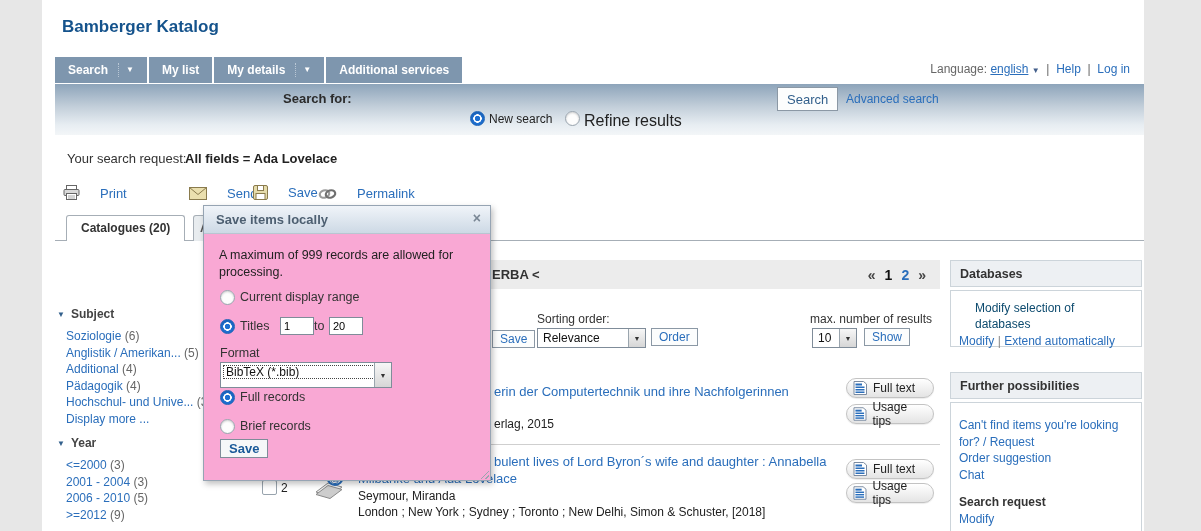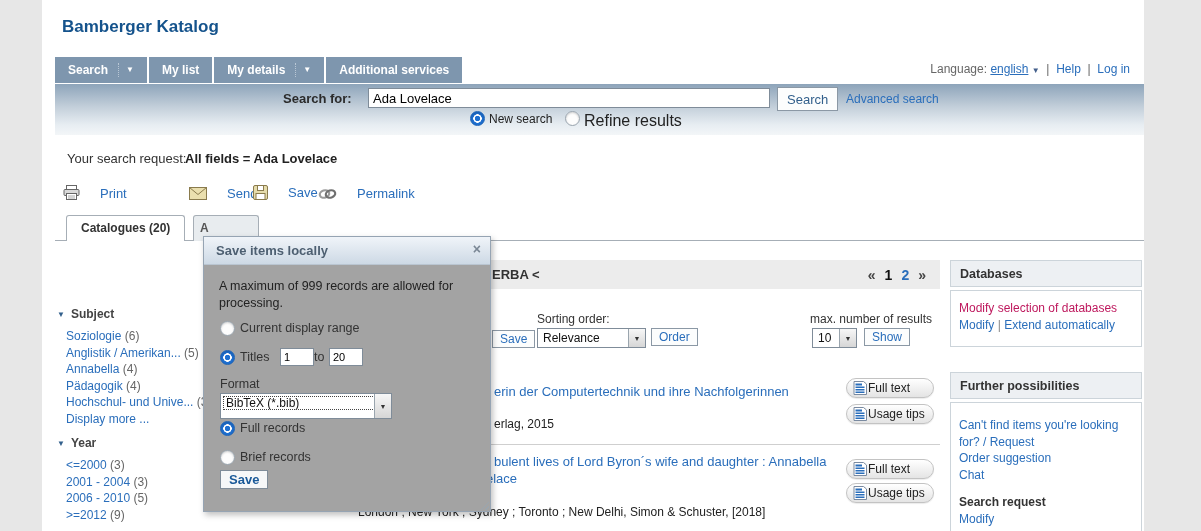--- a/index.html
+++ b/index.html
@@ -54,26 +54,26 @@
   .pg-arrow{color:#444;font-size:14px;}
   .pg-cur{color:#111;font-size:14px;}
   .pg-link{color:#2a6ebb;font-size:14px;}
   .ctl-label{font-size:12px;color:#333;}
   
   .sel{position:absolute;background:#fff;border:1px solid #7f8c99;font-size:12px;box-sizing:border-box;cursor:pointer;}
   .sel .txt{display:block;padding:2px 20px 2px 5px;white-space:nowrap;overflow:hidden;color:#111;}
   .sel .dbtn{position:absolute;right:0;top:0;bottom:0;width:16px;background:linear-gradient(#f7f7f7,#d6d6d6);border-left:1px solid #9aa5ae;display:flex;align-items:center;justify-content:center;font-size:7px;color:#333;}
   .sel.focusdot .txt{outline:1px dotted #444;outline-offset:-3px;}
   
-  .pill{position:absolute;width:88px;height:20px;border:1px solid #c3c3c3;border-radius:10px;background:linear-gradient(#ffffff,#e4e4e4);display:flex;align-items:center;padding:0 6px;font-size:12px;color:#222;box-sizing:border-box;box-shadow:0 1px 1px rgba(0,0,0,.08);cursor:pointer;}
+  .pill{position:absolute;width:88px;height:20px;border:1px solid #c3c3c3;border-radius:10px;background:linear-gradient(#ffffff,#e4e4e4);display:flex;align-items:center;gap:5px;padding:0 6px;font-size:12px;color:#222;box-sizing:border-box;box-shadow:0 1px 1px rgba(0,0,0,.08);cursor:pointer;}
   .rtitle{font-size:13px;color:#2a6ebb;cursor:pointer;}
   .rtext{font-size:12px;color:#222;}
   .sepline{position:absolute;left:213px;top:444px;width:685px;border-top:1px solid #cfcfcf;}
   
-  .modal{position:absolute;left:161px;top:205px;width:288px;height:276px;background:#a3a3a3;border:1px solid #96a4b3;box-shadow:2px 3px 6px rgba(0,0,0,.25);z-index:10;box-sizing:border-box;margin-top:31px;}
+  .modal{position:absolute;left:161px;top:205px;width:288px;height:276px;background:#f9a8d4;border:1px solid #96a4b3;box-shadow:2px 3px 6px rgba(0,0,0,.25);z-index:10;box-sizing:border-box;}
   .modal-head{position:relative;height:27px;background:linear-gradient(#f0f4f9,#cdd9e5);border-bottom:1px solid #b9c5d1;}
   .modal-title{position:absolute;left:12px;top:0;line-height:27px;font-size:13px;font-weight:bold;color:#4d5f71;}
   .modal-close{position:absolute;right:9px;top:4px;font-size:14px;font-weight:bold;color:#7a8795;cursor:pointer;}
   .modal-body{position:relative;font-size:12.5px;color:#222;}
   .m-input{position:absolute;width:26px;height:14px;border:1px solid #7f8c99;font-size:11px;padding:1px 3px;font-family:"Liberation Sans",sans-serif;}
   .btn-save{position:absolute;left:16px;top:205px;font-weight:bold;color:#1b5a99;font-size:13px;padding:1px 8px;background:#f6f7f8;border:1px solid #7f8c99;}
   .resize{position:absolute;right:1px;bottom:1px;width:11px;height:11px;background:repeating-linear-gradient(-45deg,transparent 0 2px,#9aa5ae 2px 3px);clip-path:polygon(100% 0,100% 100%,0 100%);}
   .mrow-label{position:absolute;left:36px;color:#333;}
 </style>
 </head>
@@ -108,21 +108,20 @@
       <a class="link ul">english</a>
       <span class="caret">▼</span>
       &nbsp;<span>|</span>&nbsp;
       <a class="link">Help</a>
       &nbsp;<span>|</span>&nbsp;
       <a class="link">Log in</a>
     </div>
 
     <div class="searchpanel">
       <span class="abs sf-label" style="left:228px;top:7px;">Search for:</span>
-      <input class="sf-input" type="text" value="Ada Lovelace" style="">
       <button class="btn-std btn-search">Search</button>
       <a class="abs link" style="left:791px;top:8px;font-size:12px;">Advanced search</a>
       <span class="abs radio on" style="left:415px;top:27px;"></span>
       <span class="abs" style="left:434px;top:28px;font-size:12px;color:#222;">New search</span>
       <span class="abs radio" style="left:510px;top:27px;"></span>
       <span class="abs" style="left:529px;top:28px;font-size:16px;color:#222;">Refine results</span>
     </div>
 
     <span class="abs req-label" style="left:25px;top:151px;">Your search request:</span>
     <span class="abs req-val" style="left:143px;top:151px;">All fields = Ada Lovelace</span>
@@ -165,21 +164,21 @@
     <div class="tabline"></div>
 
     <div class="facets">
       <div class="fgroup-title">
         <span class="ftri">▼</span>
         <span>Subject</span>
       </div>
       <ul>
         <li><a class="link">Soziologie</a> <span class="fcount">(6)</span></li>
         <li><a class="link">Anglistik / Amerikan...</a> <span class="fcount">(5)</span></li>
-        <li><a class="link">Annabella</a> <span class="fcount">(4)</span></li>
+        <li><a class="link">Additional</a> <span class="fcount">(4)</span></li>
         <li><a class="link">Pädagogik</a> <span class="fcount">(4)</span></li>
         <li><a class="link">Hochschul- und Unive...</a> <span class="fcount">(3)</span></li>
         <li><a class="link">Display more ...</a></li>
       </ul>
       <div class="fgroup-title" style="margin-top:9px;">
         <span class="ftri">▼</span>
         <span>Year</span>
       </div>
       <ul>
         <li><a class="link">&lt;=2000</a> <span class="fcount">(3)</span></li>
@@ -267,21 +266,21 @@
           <rect x="2.5" y="2.5" width="6.5" height="2" fill="#2a6ebb"></rect>
           <rect x="2.5" y="5.5" width="9" height="1.5" fill="#2a6ebb"></rect>
           <rect x="2.5" y="8" width="9" height="1.5" fill="#2a6ebb"></rect>
           <rect x="2.5" y="10.5" width="9" height="1.5" fill="#2a6ebb"></rect>
         </svg>
       <span>Usage tips</span>
     </div>
 
     <div class="boxhead" style="left:908px;top:260px;width:192px;">Databases</div>
     <div class="boxbody" style="left:908px;top:290px;width:192px;height:57px;padding:9px 8px;">
-      <div style="color:#be185d;line-height:16px;">Modify selection of databases</div>
+      <div style="color:#0c4a6e;line-height:16px;margin-left:16px;">Modify selection of databases</div>
       <div style="line-height:19px;">
         <a class="link">Modify</a>
         <span style="color:#888;">|</span>
         <a class="link">Extend automatically</a>
       </div>
     </div>
 
     <div class="boxhead" style="left:908px;top:372px;width:192px;">Further possibilities</div>
     <div class="boxbody" style="left:908px;top:402px;width:192px;height:129px;padding:14px 8px 0 8px;border-bottom:none;">
       <a class="link" style="display:block;line-height:16.5px;width:172px;">Can't find items you're looking for? / Request</a>

